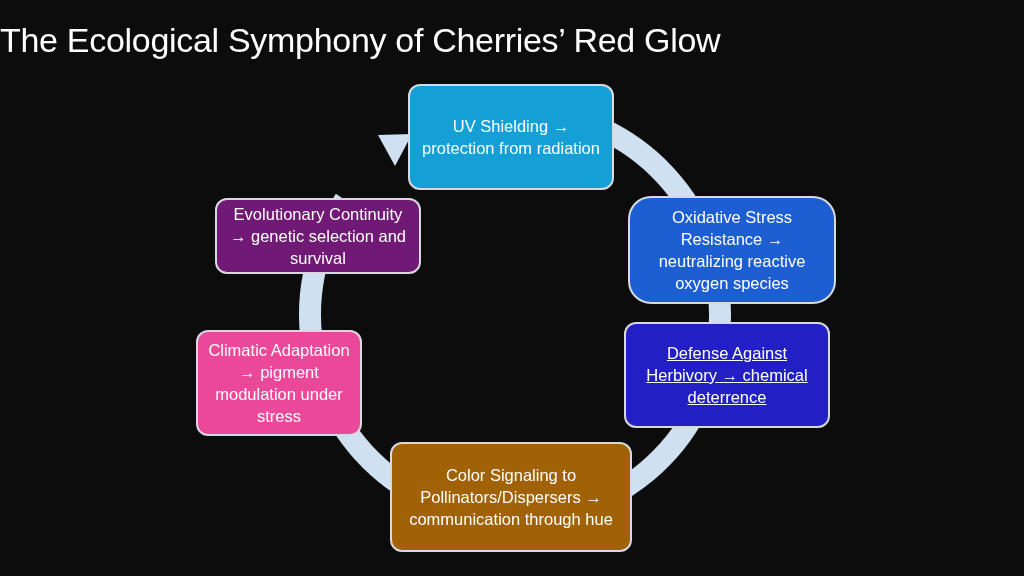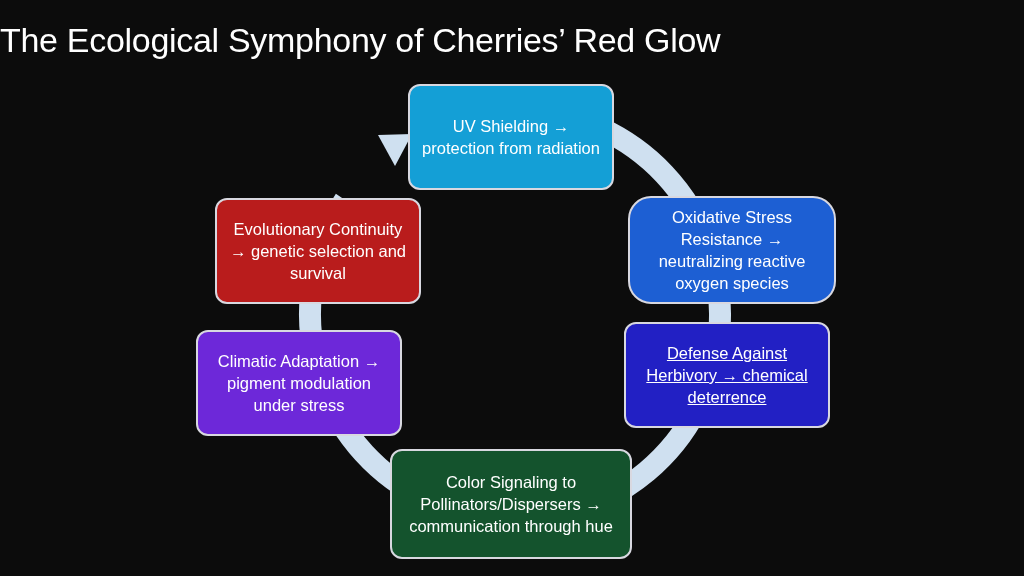--- a/index.html
+++ b/index.html
@@ -36,23 +36,23 @@
 </div>
 
 <div class="node" style="left: 628px; top: 196px; width: 208px; height: 108px; background: rgb(29, 95, 211); border-radius: 23px;">
   <span>Oxidative Stress Resistance → neutralizing reactive oxygen species</span>
 </div>
 
 <div class="node" style="left: 624px; top: 322px; width: 206px; height: 106px; background: rgb(34, 32, 196); text-decoration: underline;">
   <span>Defense Against Herbivory → chemical deterrence</span>
 </div>
 
-<div class="node" style="left: 390px; top: 442px; width: 242px; height: 110px; background: #14532d; margin-top: 7px;">
+<div class="node" style="left: 390px; top: 442px; width: 242px; height: 110px; background: #a16207;">
   <span>Color Signaling to Pollinators/Dispersers → communication through hue</span>
 </div>
 
-<div class="node" style="left: 196px; top: 330px; width: 206px; height: 106px; background: #6d28d9;">
+<div class="node" style="left: 196px; top: 330px; width: 166px; height: 106px; background: #ec4899;">
   <span>Climatic Adaptation → pigment modulation under stress</span>
 </div>
 
-<div class="node" style="left: 215px; top: 198px; width: 206px; height: 106px; background: #b91c1c;">
+<div class="node" style="left: 215px; top: 198px; width: 206px; height: 76px; background: #701a75;">
   <span>Evolutionary Continuity → genetic selection and survival</span>
 </div>
 
 </body></html>

